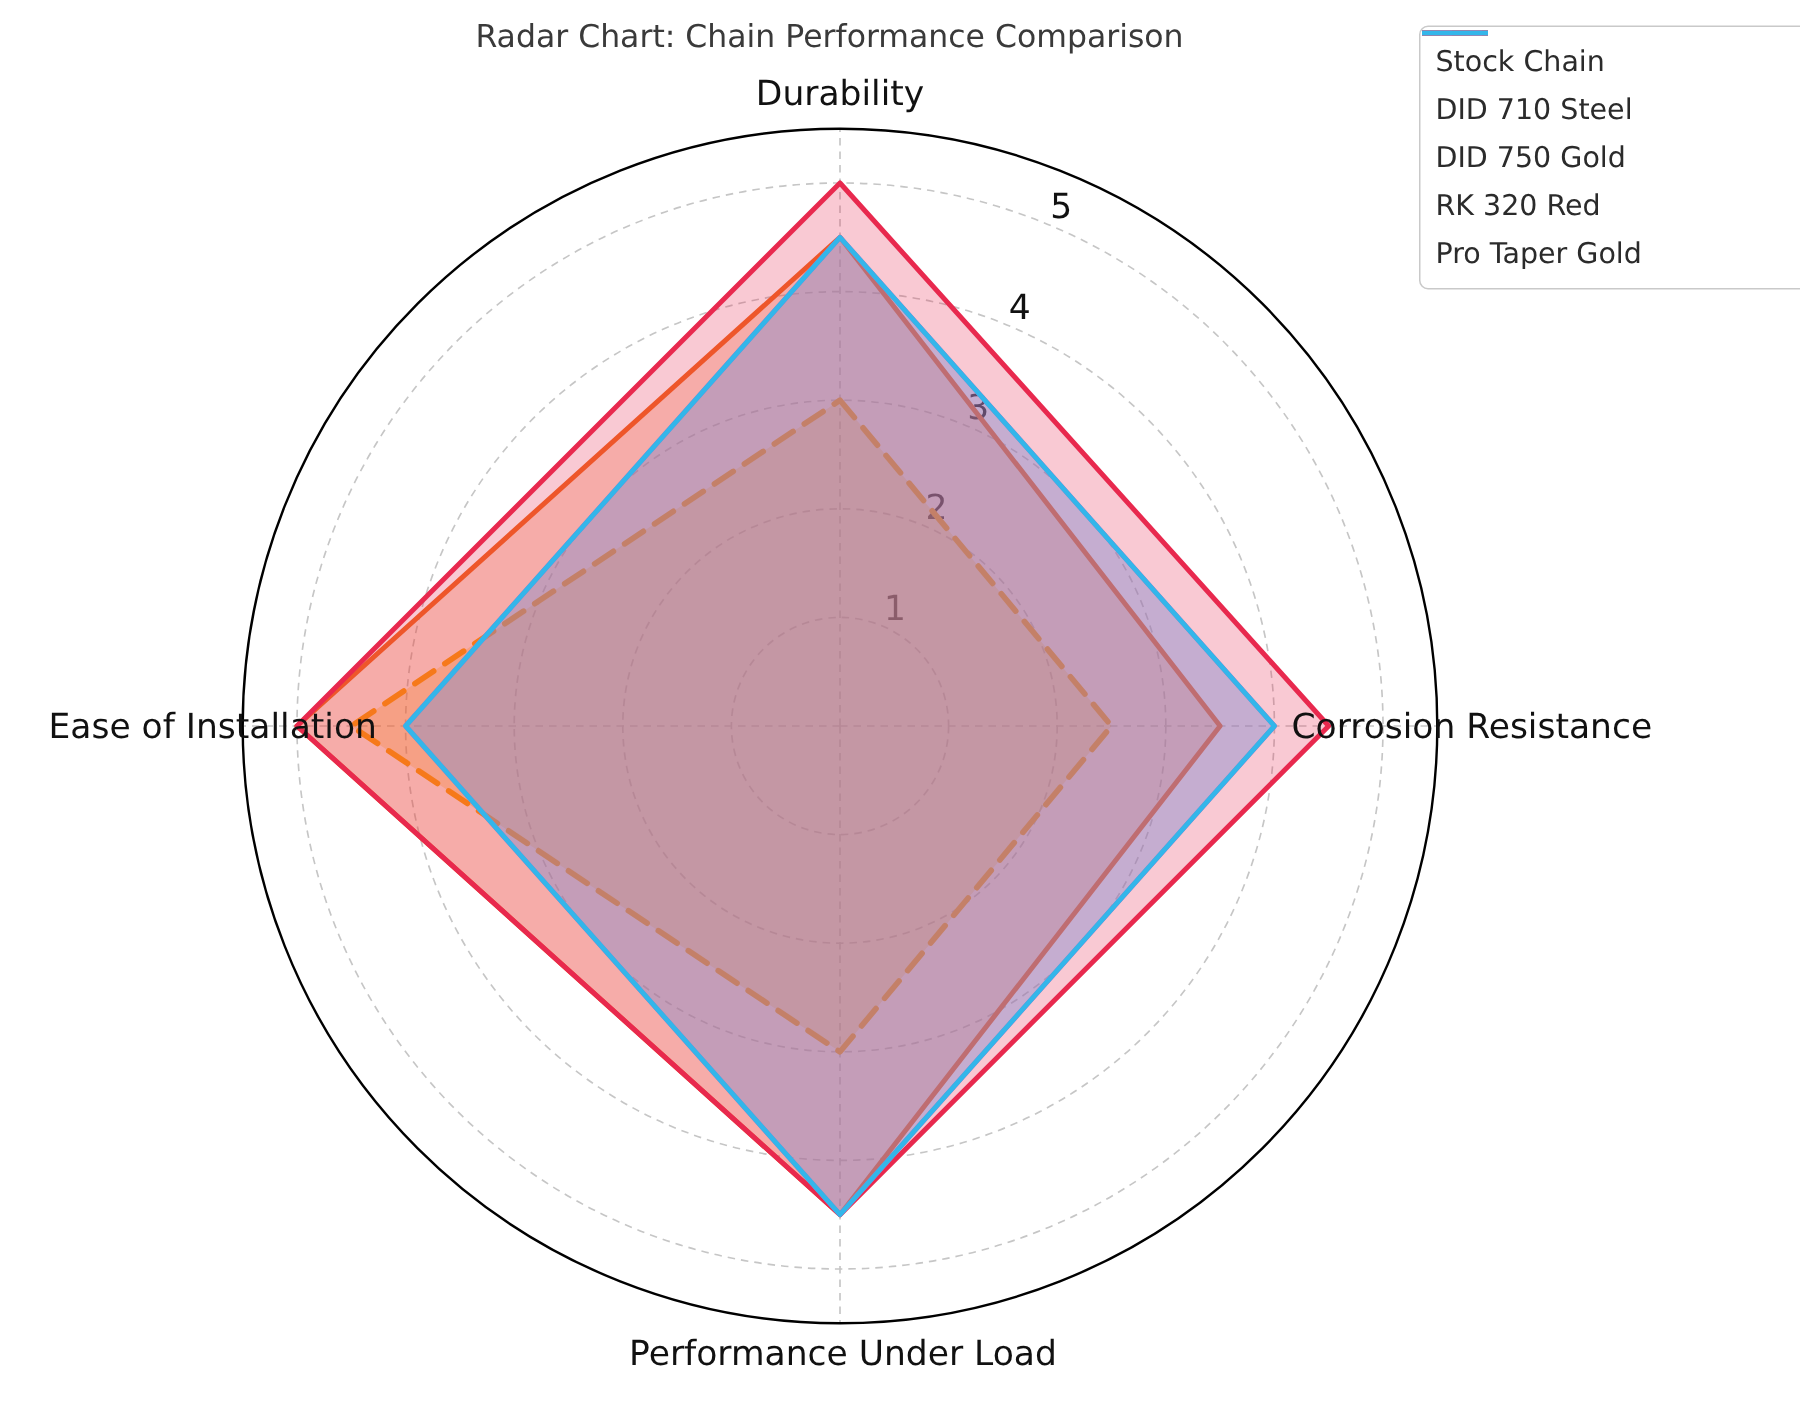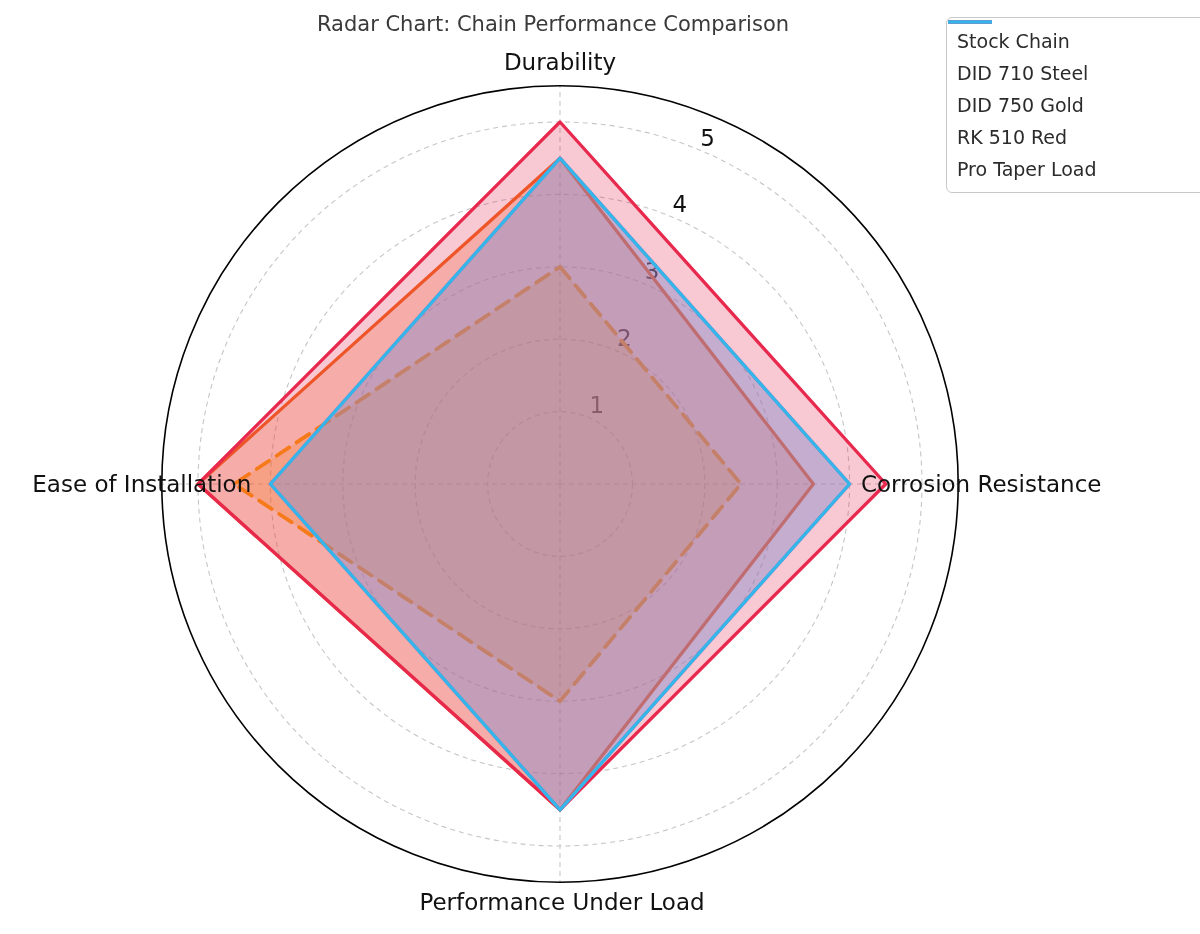--- a/index.html
+++ b/index.html
@@ -94,22 +94,22 @@
       <div class="legend-item">
         <svg width="46" height="8" class="legend-swatch">
           <line x1="1" y1="4" x2="45" y2="4" stroke="#E8294E" stroke-width="3.4" stroke-linecap="butt"></line>
         </svg>
         <span class="legend-label">DID 750 Gold</span>
       </div>
       <div class="legend-item">
         <svg width="46" height="8" class="legend-swatch">
           <line x1="1" y1="4" x2="45" y2="4" stroke="#F04FA5" stroke-width="3.4" stroke-linecap="butt"></line>
         </svg>
-        <span class="legend-label">RK 510 Red</span>
+        <span class="legend-label">RK 320 Red</span>
       </div>
       <div class="legend-item">
         <svg width="46" height="8" class="legend-swatch">
           <line x1="1" y1="4" x2="45" y2="4" stroke="#33B6EA" stroke-width="3.4" stroke-linecap="butt"></line>
         </svg>
-        <span class="legend-label">Pro Taper Load</span>
+        <span class="legend-label">Pro Taper Gold</span>
       </div>
     </div>
 </div>
 
 </body></html>

